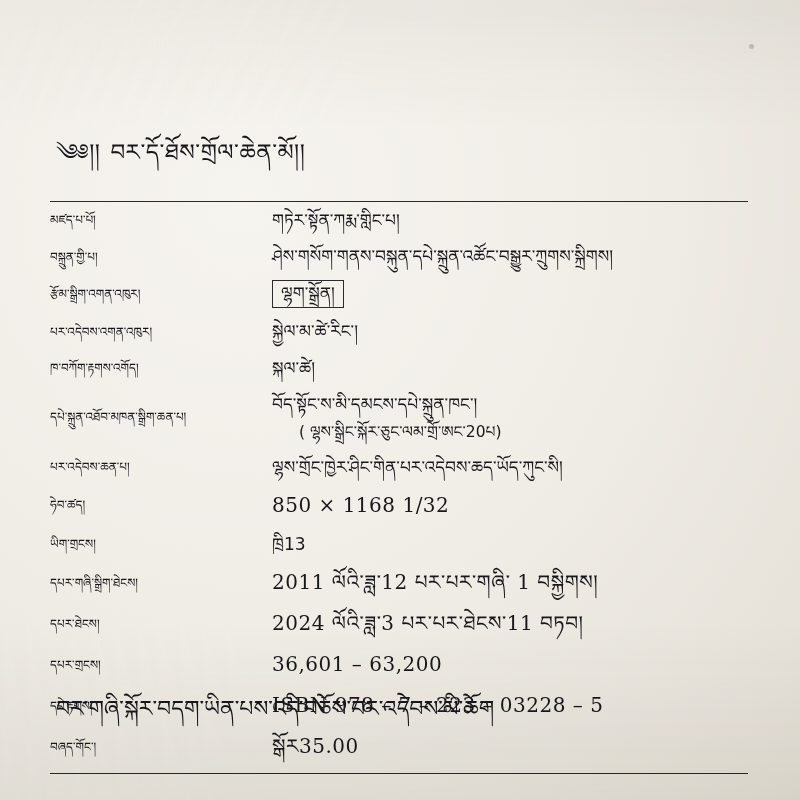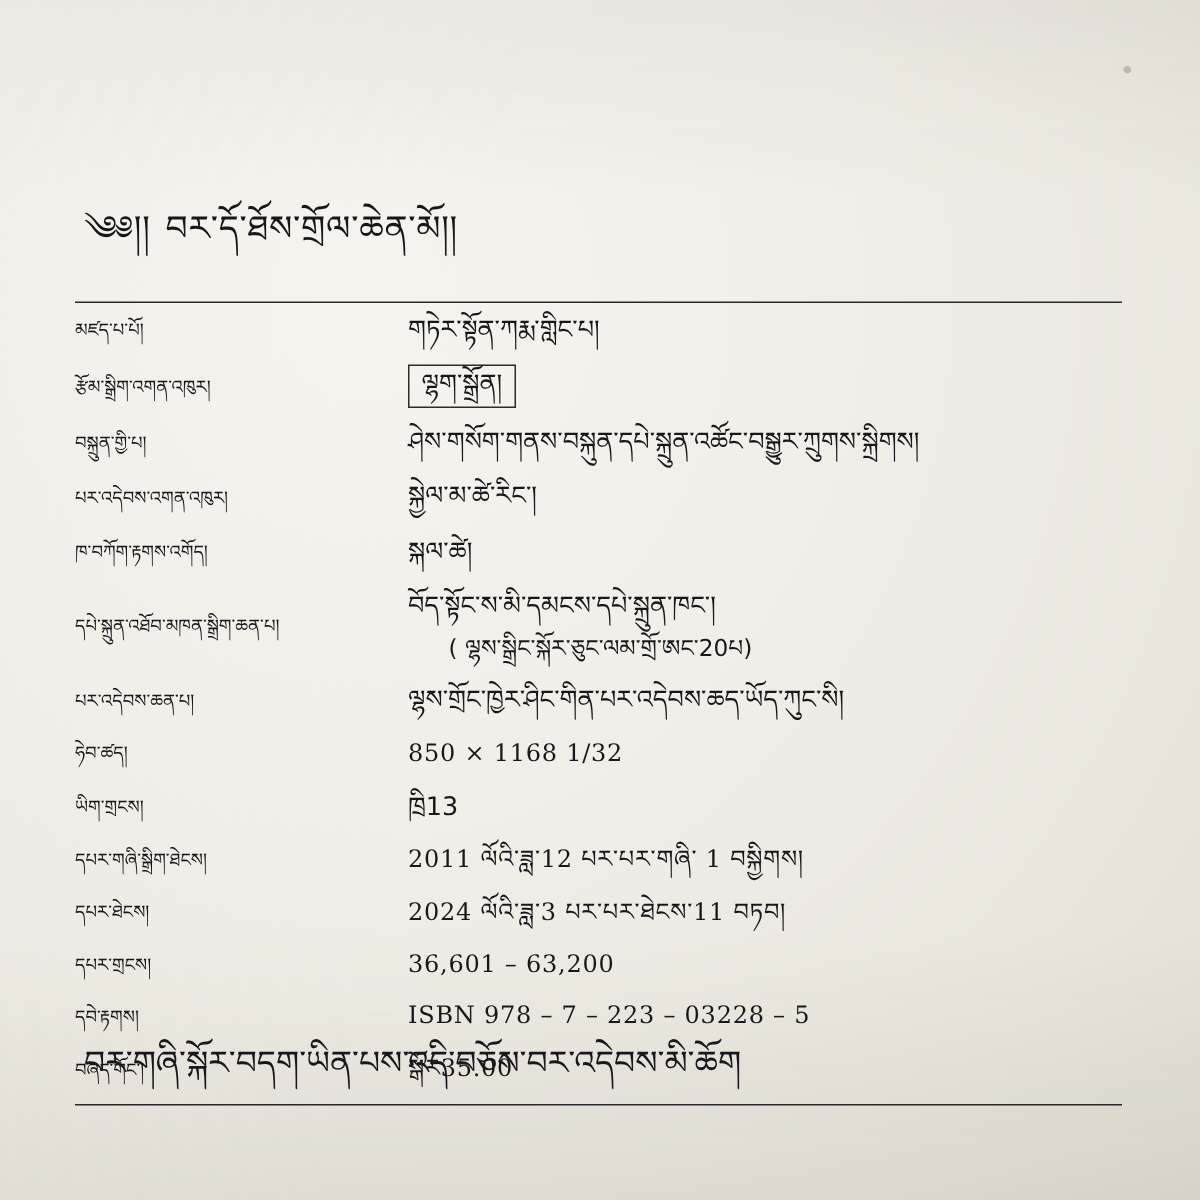--- a/index.html
+++ b/index.html
@@ -82,21 +82,21 @@
     padding-left: 4px;
     line-height: 1.5;
   }
   td.value {
     font-size: 17px;
     line-height: 1.55;
     padding-left: 6px;
   }
   td.value.latin {
     font-family: "DejaVu Serif", "Liberation Serif", serif;
-    font-size: 16px;
+    font-size: 20px;
     letter-spacing: .5px;
   }
   .boxed {
     display: inline-block;
     border: 1px solid #2c2a2a;
     padding: 1px 8px 2px 8px;
     font-size: 17px;
     line-height: 1.4;
   }
   .sub {
@@ -139,28 +139,28 @@
 
     <div class="rule"></div>
 
     <table class="info">
       <tbody>
         <tr>
           <td class="label">མཛད་པ་པོ།</td>
           <td class="value">གཏེར་སྟོན་ཀརྨ་གླིང་པ།</td>
         </tr>
         <tr>
+          <td class="label">བསྐྲུན་གྱི་པ།</td>
+          <td class="value">ཤེས་གསོག་གནས་བསྐུན་དཔེ་སྐྲུན་འཚོང་བསྒྱུར་ཀྲུགས་སྐྲིགས།</td>
+        </tr>
+        <tr>
           <td class="label">རྩོམ་སྒྲིག་འགན་འཁུར།</td>
           <td class="value">
             <span class="boxed">ལྷག་སྒྲོན།</span>
           </td>
-        </tr>
-        <tr>
-          <td class="label">བསྐྲུན་གྱི་པ།</td>
-          <td class="value">ཤེས་གསོག་གནས་བསྐུན་དཔེ་སྐྲུན་འཚོང་བསྒྱུར་ཀྲུགས་སྐྲིགས།</td>
         </tr>
         <tr>
           <td class="label">པར་འདེབས་འགན་འཁུར།</td>
           <td class="value">སྐྱེལ་མ་ཚེ་རིང་།</td>
         </tr>
         <tr>
           <td class="label">ཁ་བཀོག་རྟགས་འགོད།</td>
           <td class="value">སྐལ་ཚེ།</td>
         </tr>
         <tr>

